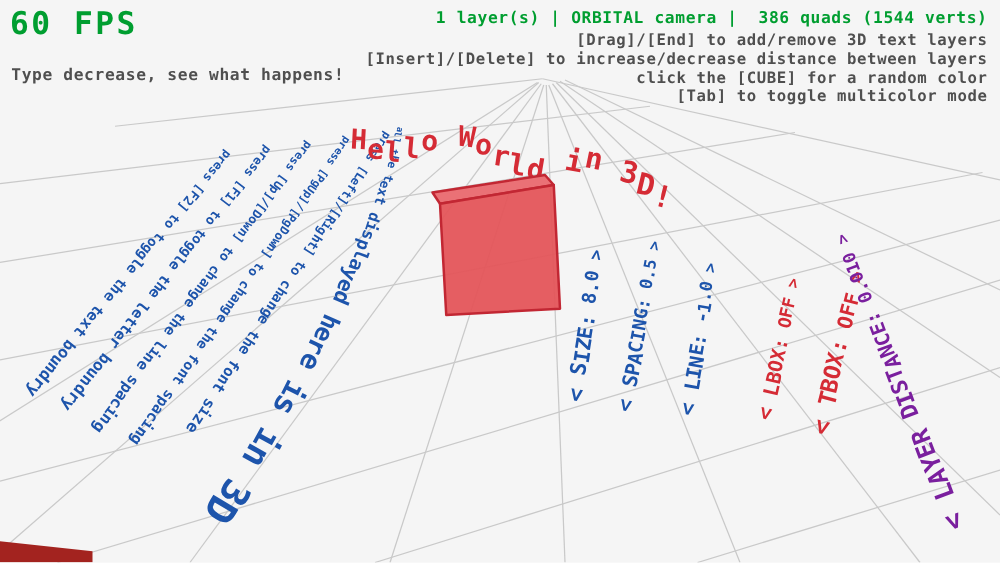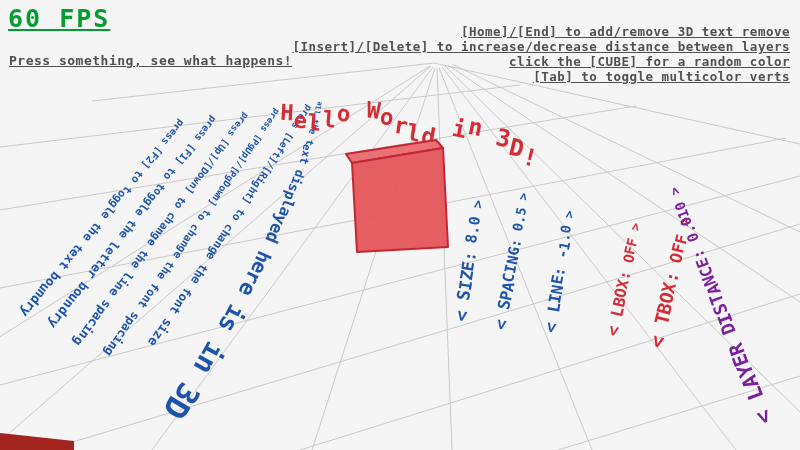--- a/index.html
+++ b/index.html
@@ -3,21 +3,21 @@
 <meta charset="utf-8">
 <style>
   html,body{margin:0;padding:0;}
   .stage{
     position:relative;width:800px;height:450px;overflow:hidden;
     background:#f5f5f5;
     font-family:"DejaVu Sans Mono", "Liberation Mono", monospace;
   }
   svg.layer{position:absolute;left:0;top:0;}
   
-  .hud{position:absolute;font-weight:bold;white-space:pre;text-decoration:underline;}
+  .hud{position:absolute;font-weight:bold;white-space:pre;}
   .fps{left:8px;top:4px;font-size:25px;letter-spacing:2px;color:#009e30;}
   .hint{color:#4f4f4f;font-size:13px;letter-spacing:0.5px;}
   .h-l1{left:9px;top:35px;}
   .h-l2{left:9px;top:53px;}
   .h-l3{left:9px;top:82px;}
   .rhud{right:10px;text-align:right;}
   .status{top:7px;font-size:13px;color:#009e30;letter-spacing:0.5px;}
   .h-r1{top:24px;font-size:12.5px;}
   .h-r2{top:39px;font-size:12.5px;}
   .h-r3{top:54px;font-size:12.5px;}
@@ -394,20 +394,21 @@
       <polygon points="352,163 443,148 436,140 346,154" fill="#ea7176"></polygon>
       <polygon points="352,163 443,148 448,247 357,252" fill="#e4555a" fill-opacity="0.95"></polygon>
     </g>
   </svg>
 
   <svg class="layer" width="800" height="450">
     <polygon points="0,433 74,441 74,450 0,450" fill="#a3231f"></polygon>
   </svg>
 
   <div class="hud fps">60 FPS</div>
-  <div class="hud hint h-l2">Press something, see what happens!</div>
-
-  <div class="hud hint rhud h-r1">[Home]/[End] to add/remove 3D text remove</div>
+  <div class="hud hint h-l2">Type decrease, see what happens!</div>
+
+  <div class="hud rhud status">1 layer(s) | ORBITAL camera |  386 quads (1544 verts)</div>
+  <div class="hud hint rhud h-r1">[Drag]/[End] to add/remove 3D text layers</div>
   <div class="hud hint rhud h-r2">[Insert]/[Delete] to increase/decrease distance between layers</div>
   <div class="hud hint rhud h-r3">click the [CUBE] for a random color</div>
-  <div class="hud hint rhud h-r4">[Tab] to toggle multicolor verts</div>
+  <div class="hud hint rhud h-r4">[Tab] to toggle multicolor mode</div>
 
 </div>
 
 </body></html>

